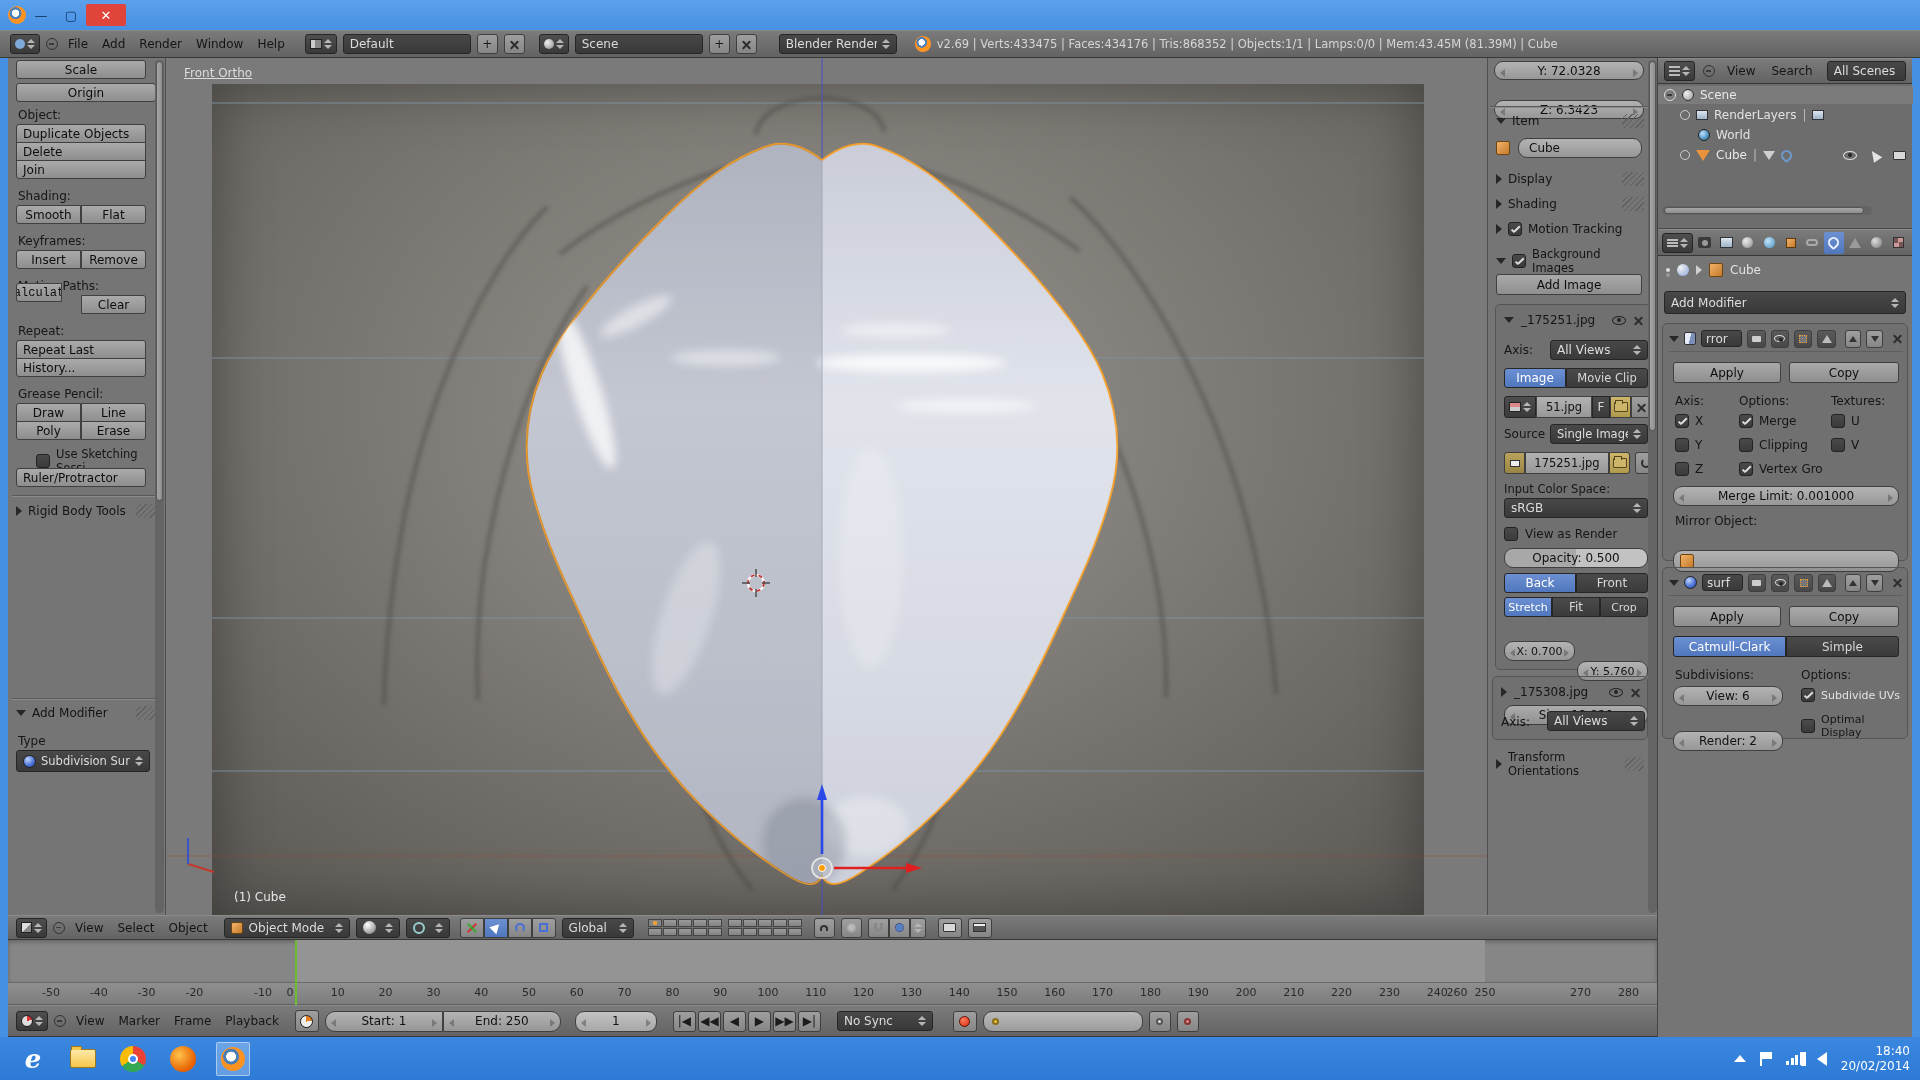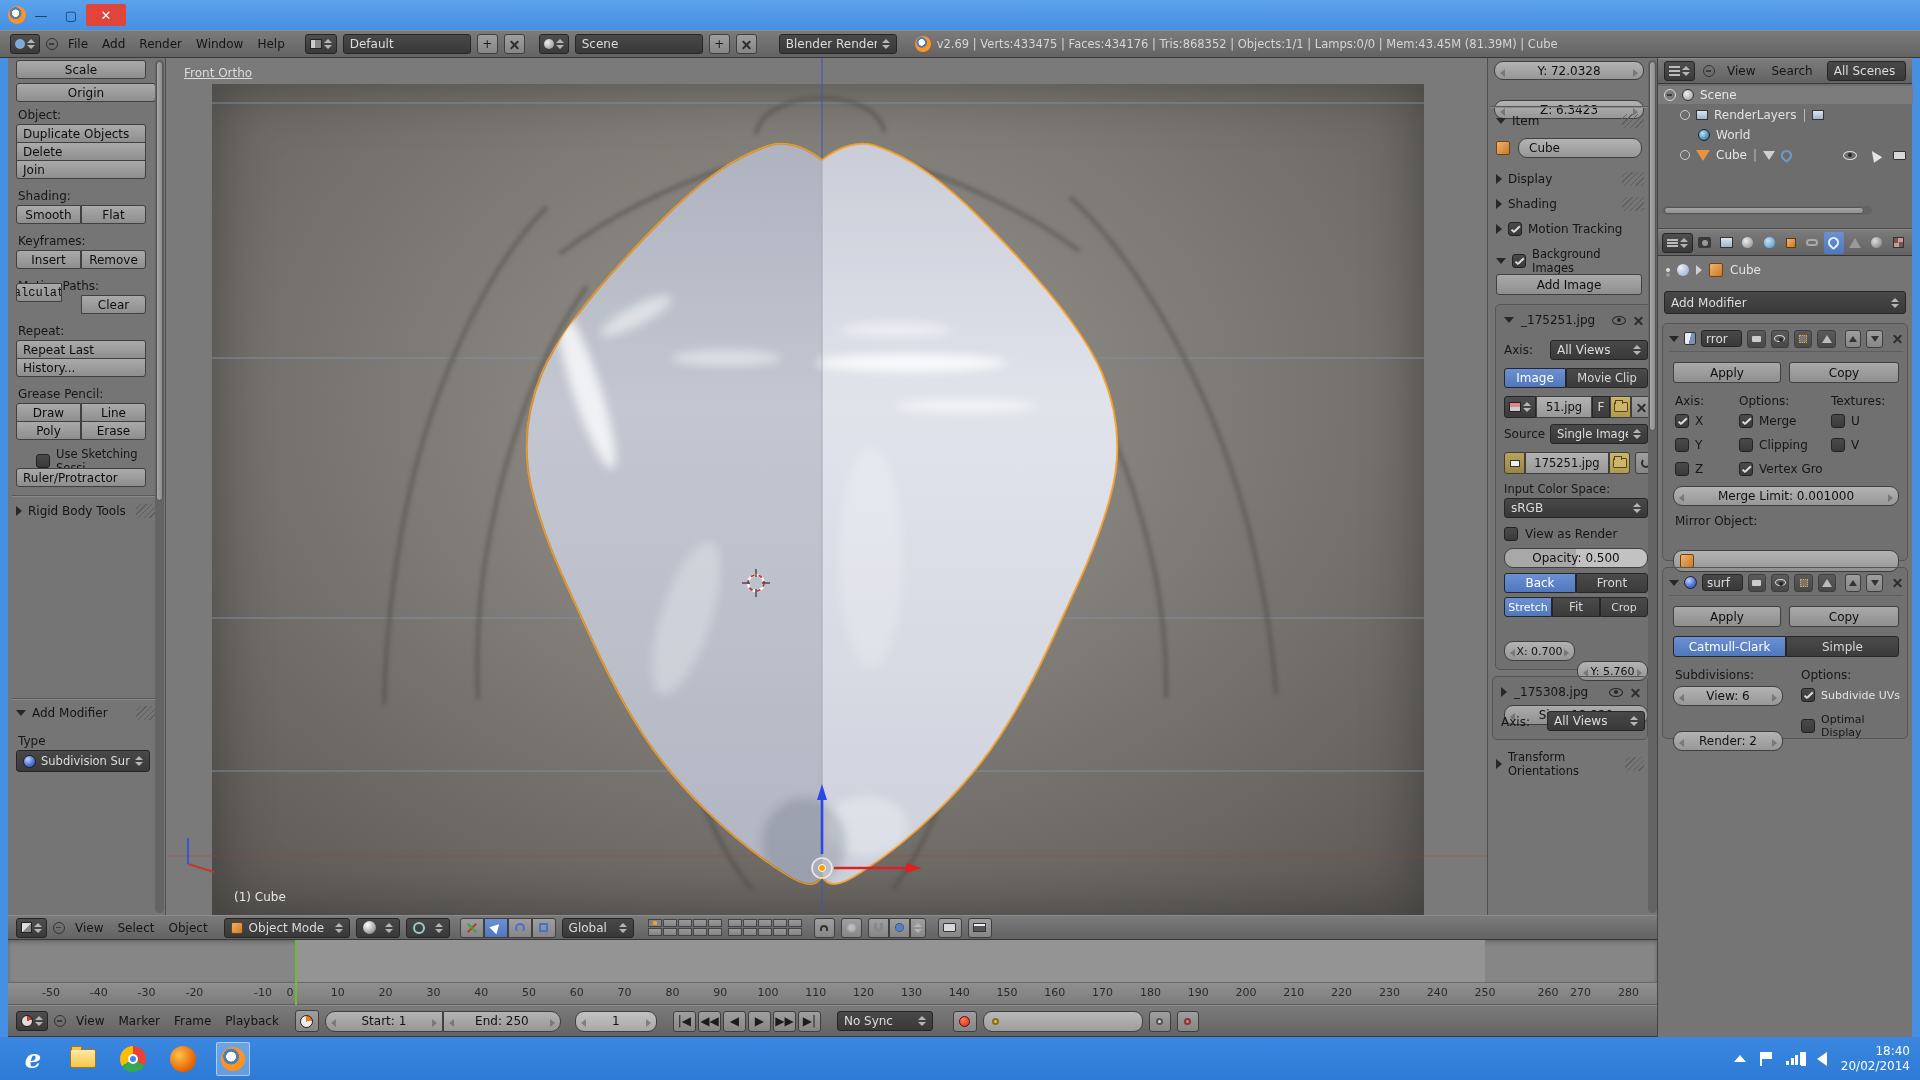--- a/index.html
+++ b/index.html
@@ -788,21 +788,21 @@
         <span class="tick" style="left: 1046.8px;">160</span>
         <span class="tick" style="left: 1094.6px;">170</span>
         <span class="tick" style="left: 1142.4px;">180</span>
         <span class="tick" style="left: 1190.2px;">190</span>
         <span class="tick" style="left: 1238px;">200</span>
         <span class="tick" style="left: 1285.8px;">210</span>
         <span class="tick" style="left: 1333.6px;">220</span>
         <span class="tick" style="left: 1381.4px;">230</span>
         <span class="tick" style="left: 1429.2px;">240</span>
         <span class="tick" style="left: 1477px;">250</span>
-        <span class="tick" style="left: 1540px;">260</span>
+        <span class="tick" style="left: 1449px;">260</span>
         <span class="tick" style="left: 1572.6px;">270</span>
         <span class="tick" style="left: 1620.4px;">280</span>
       </div>
     <div class="abs" id="tl-frameline" style="top: 0px; width: 2px; height: 65px; background: rgb(106, 190, 48); left: 286.78px;"></div>
     <div class="abs hdrbar" style="left:0;top:65px;width:1649px;height:32px;display:flex;align-items:center;gap:6px;padding:0 8px;">
       <span class="ebtn">
           <span style="width:12px;height:12px;border-radius:50%;background:conic-gradient(#d33 0 20%,#ddd 20% 100%);border:1px solid #222;display:block;"></span>
           <span class="ud"></span>
         </span>
       <span class="mcir" style="border-color:#333;"></span>

